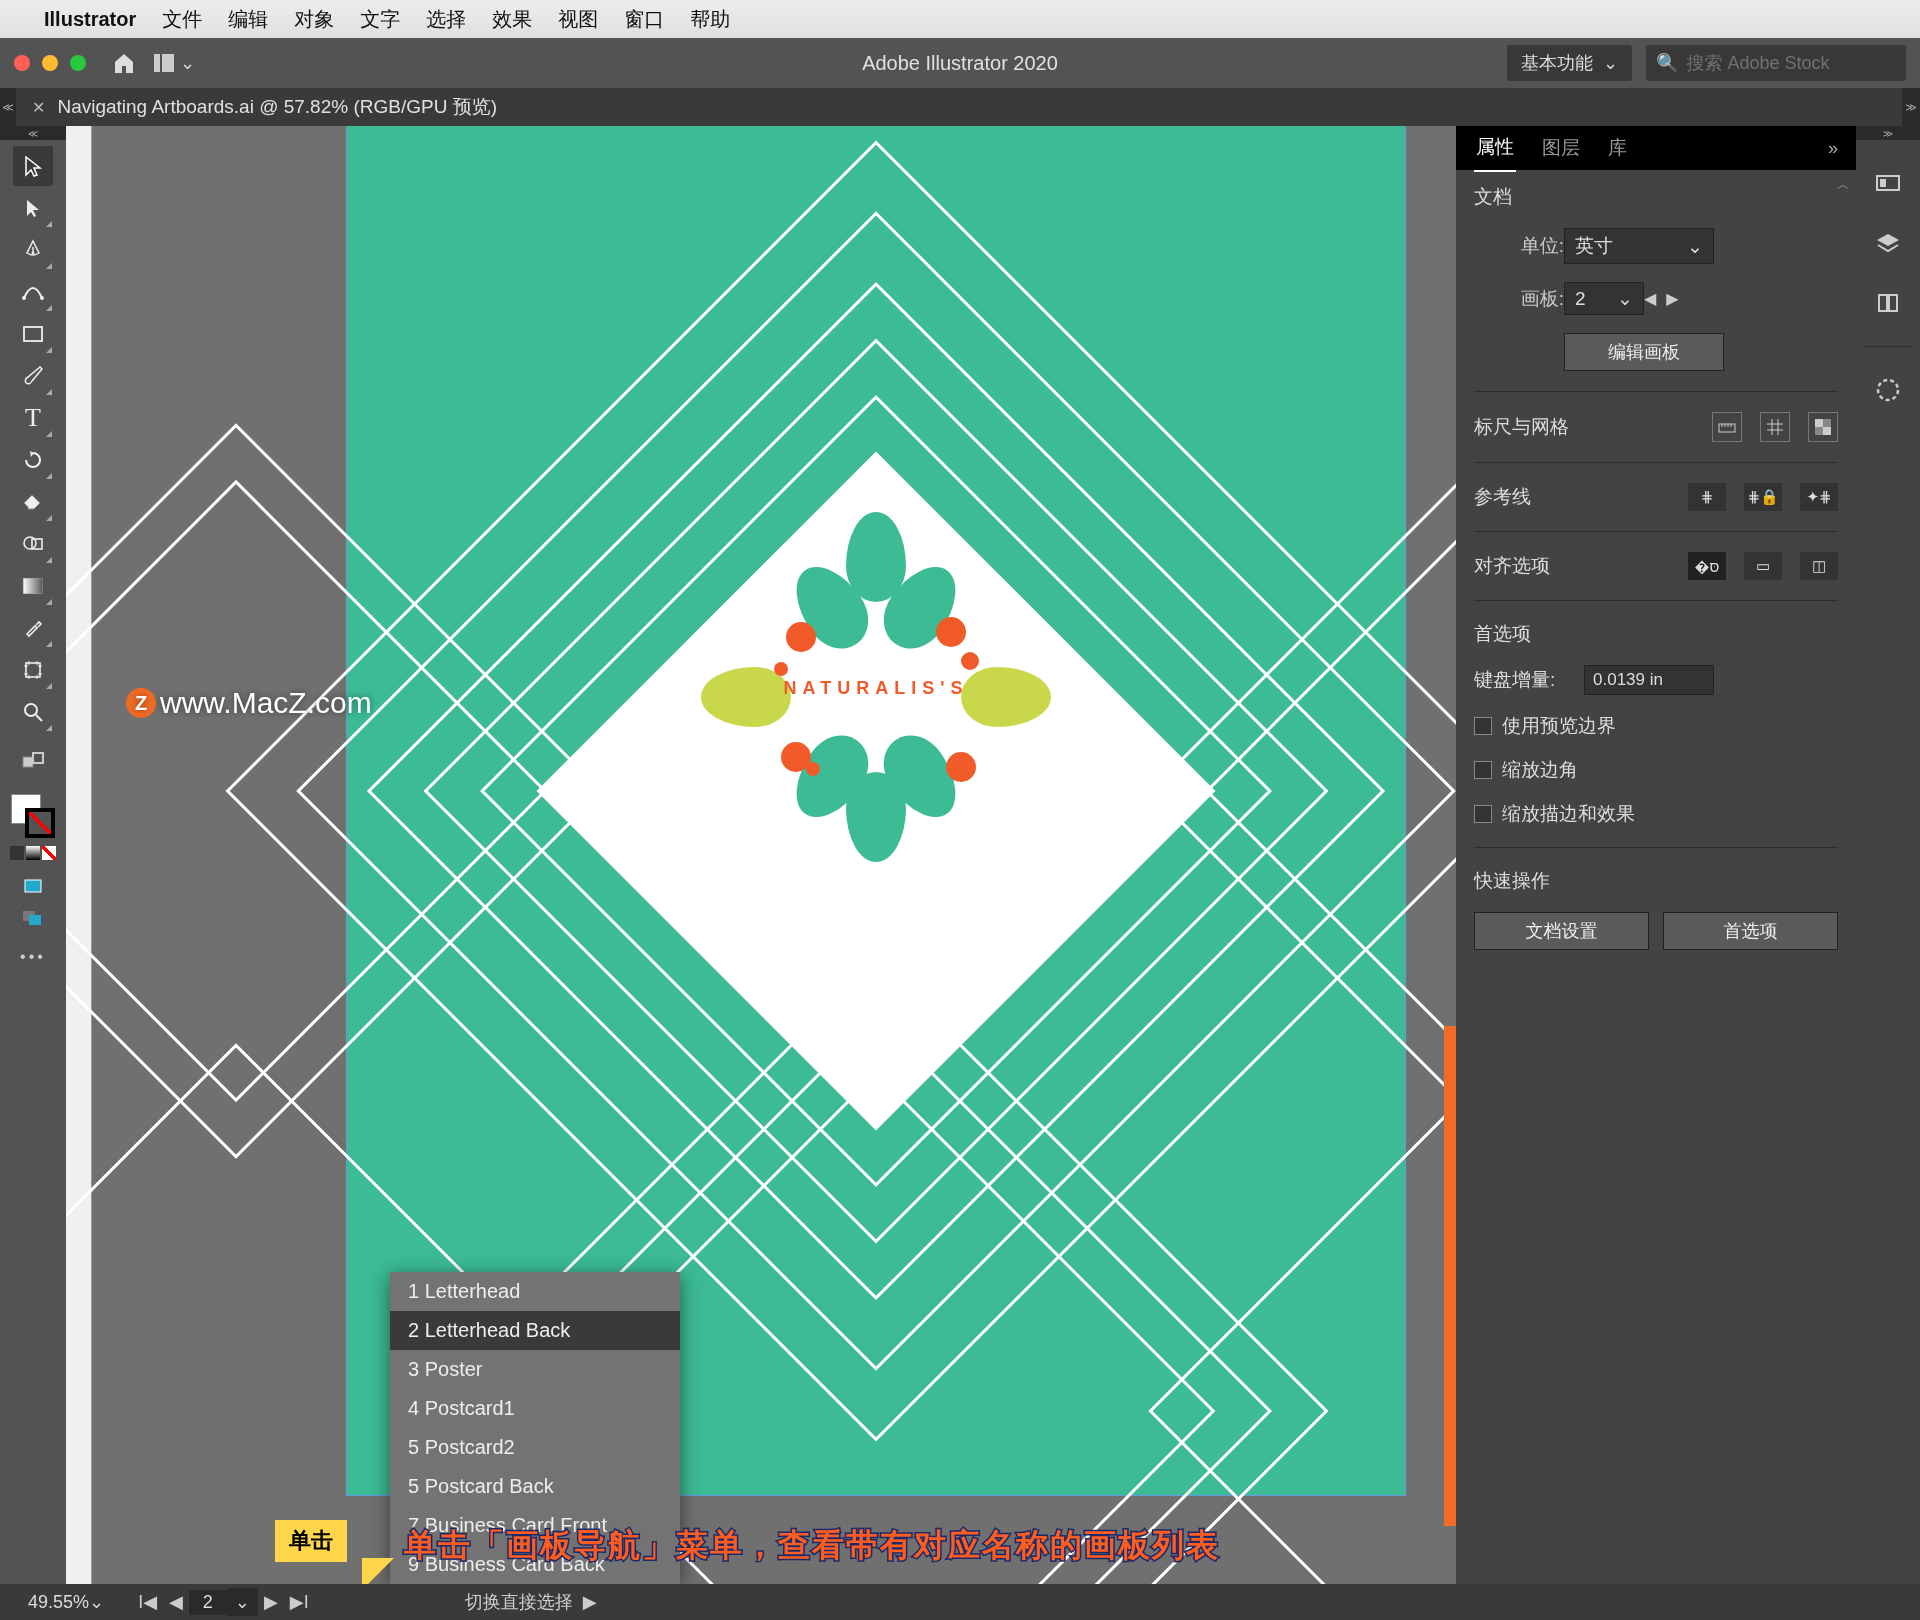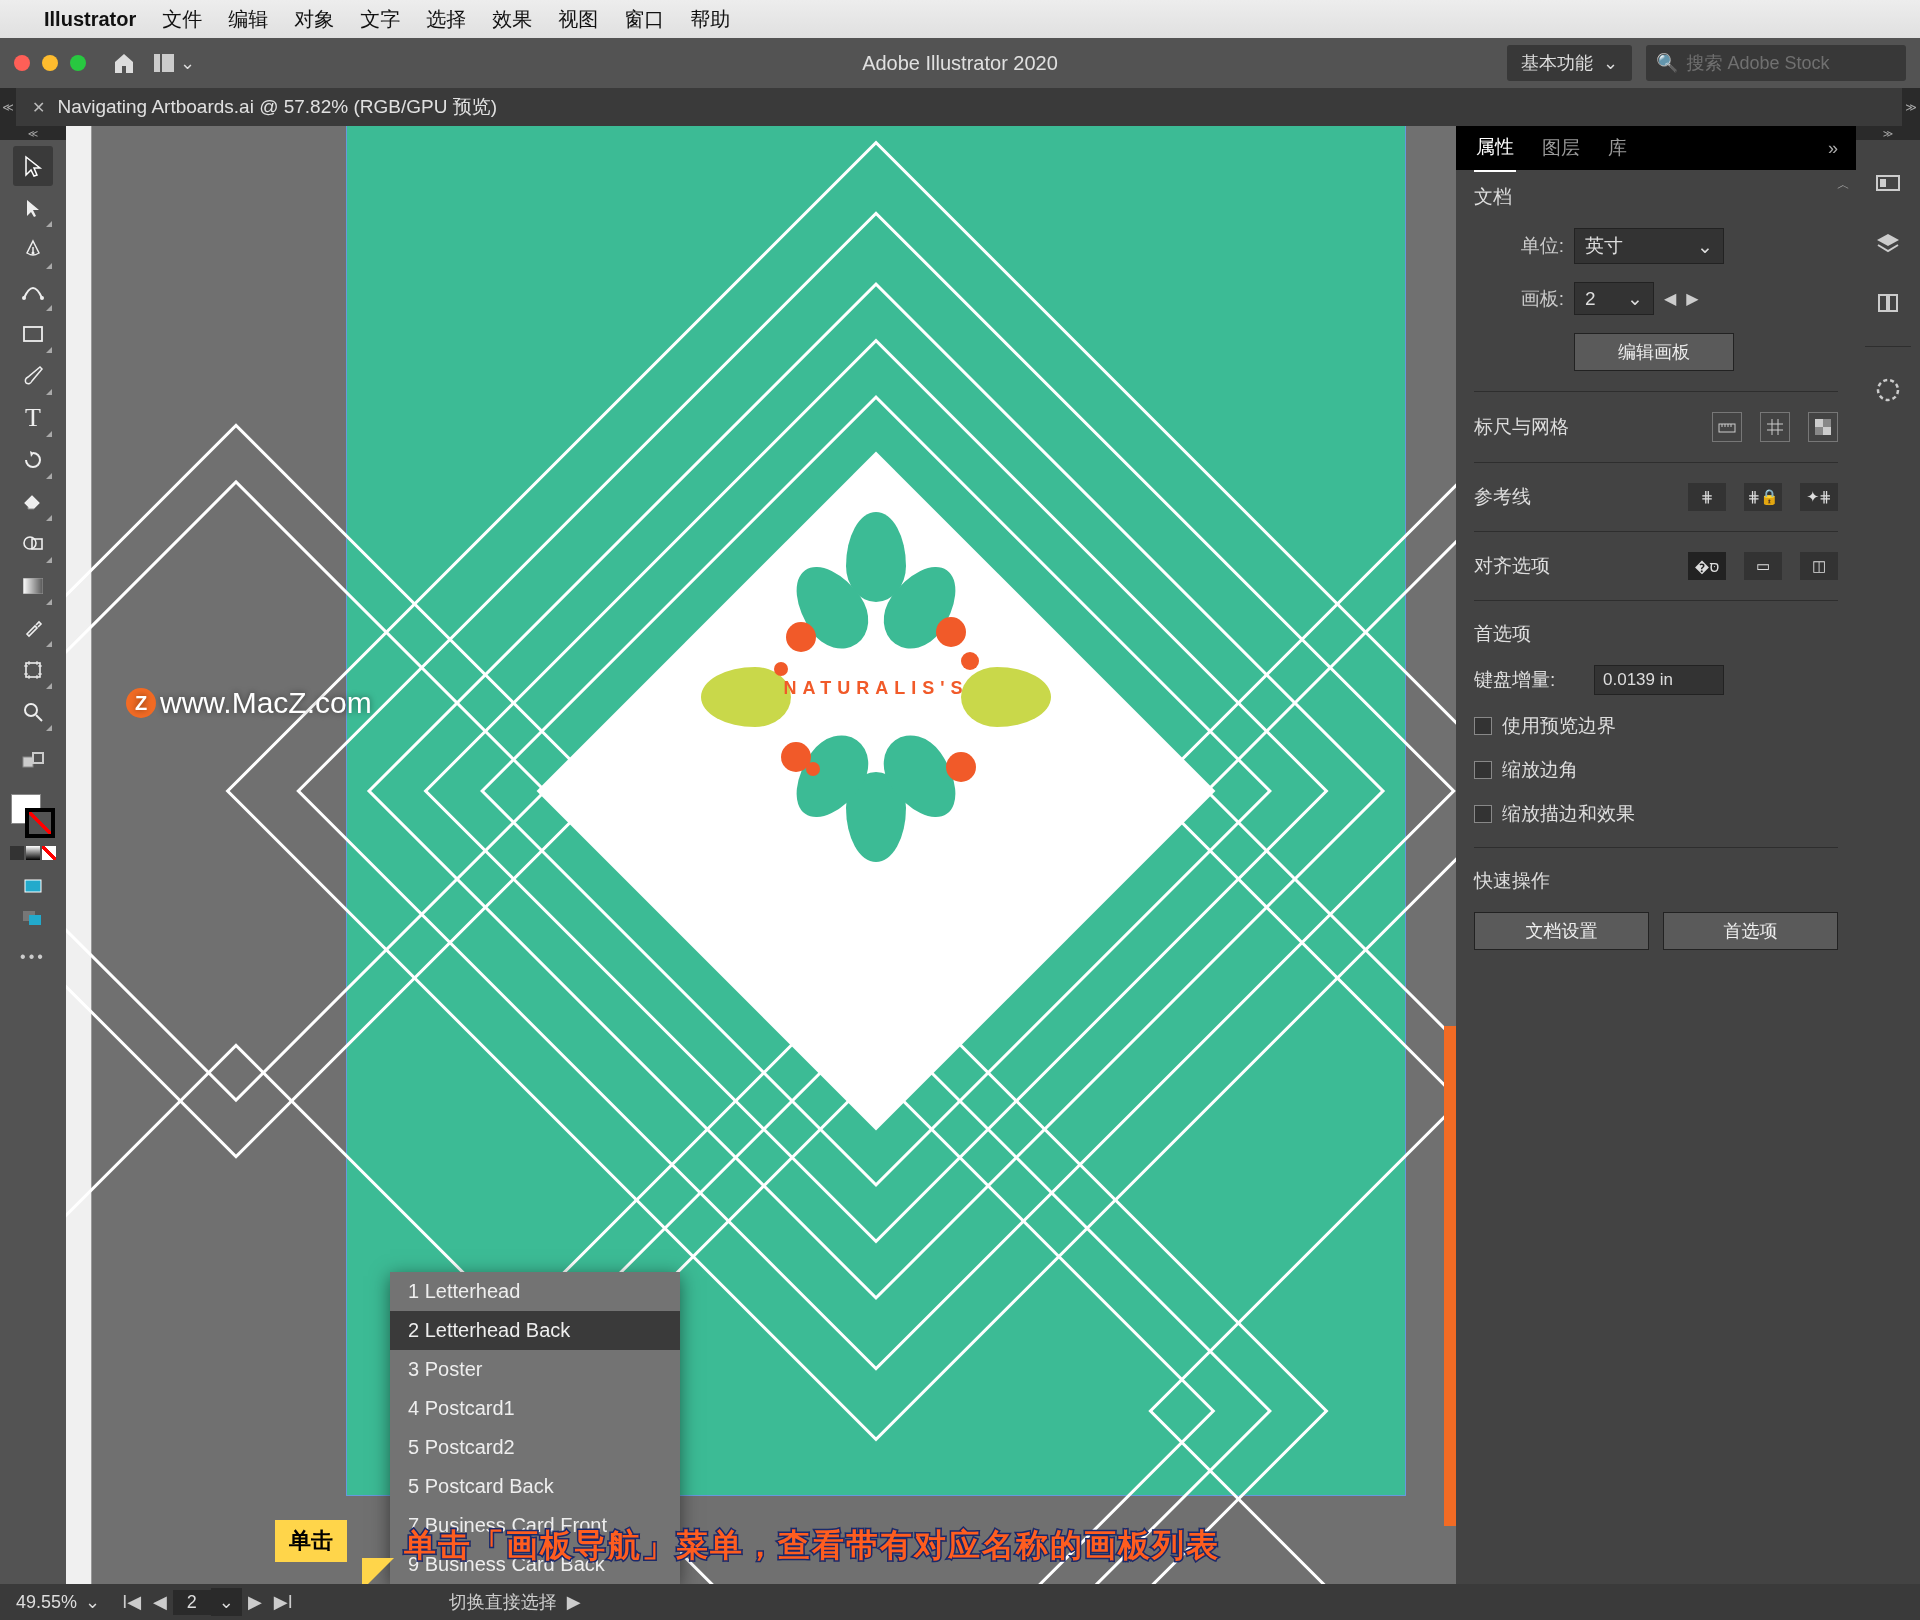--- a/index.html
+++ b/index.html
@@ -70,21 +70,21 @@
 .watermark .z { background: #f26b24; color: #fff; width: 30px; height: 30px; border-radius: 50%; display: inline-flex; align-items: center; justify-content: center; font-weight: 700; font-size: 20px;}
 
 
 .right-area { display: flex; }
 .prop-panel { width: 400px; background: #434343; color: #ddd; position: relative; }
 .prop-tabs { height: 44px; display: flex; align-items: center; gap: 24px; padding: 0 18px; background: #000000; }
 .prop-tabs .tab { font-size: 19px; color: #999; padding: 10px 2px; }
 .prop-tabs .tab.active { color: #fff; border-bottom: 2px solid #fff; }
 .prop-tabs .expand { margin-left: auto; color: #aaa; font-size: 18px; }
 .prop-body { padding: 14px 18px; font-size: 19px; display: flex; flex-direction: column; gap: 18px; }
-.prop-row { display: flex; align-items: center; gap: 10px; }
+.prop-row { display: flex; align-items: center; }
 .prop-label { width: 90px; text-align: right; color: #ccc; }
 .dd { background: #333; border: 1px solid #222; padding: 4px 10px; color: #ddd; display: flex; align-items: center; justify-content: space-between; min-width: 150px; }
 .dd.small { min-width: 80px; }
 .nav-arrows { display: flex; gap: 10px; color: #ccc; font-size: 16px; }
 .btn { background: #5a5a5a; border: 1px solid #222; padding: 6px 0; text-align: center; color: #eee; font-size: 18px; flex: 1; }
 .icon-row { display: flex; gap: 18px; align-items: center; }
 .icon-box { width: 30px; height: 30px; border: 1px solid #777; display: flex; align-items: center; justify-content: center; color: #ccc; font-size: 16px; }
 .icon-pill { width: 38px; height: 28px; background: #333; display: flex; align-items: center; justify-content: center; color: #ddd; font-size: 15px; }
 .chk-row { display: flex; align-items: center; gap: 10px; }
 .chk { width: 18px; height: 18px; border: 1px solid #888; background: #333; }
@@ -93,21 +93,21 @@
 .panel-collapse { position: absolute; right: 6px; top: 50px; color: #aaa; font-size: 13px; }
 
 
 .dock { width: 64px; background: #434343; display: flex; flex-direction: column; align-items: center; padding-top: 10px; gap: 26px; color: #ccc; }
 .dock-handle { height: 14px; width: 100%; background: #2a2a2a; display: flex; align-items: center; justify-content: center; color: #aaa; font-size: 10px; margin-top: -10px;}
 .dock-icon { width: 34px; height: 34px; display: flex; align-items: center; justify-content: center; font-size: 24px; }
 .dock-sep { width: 46px; height: 1px; background: #2e2e2e; }
 
 
 .status-bar { height: 36px; background: #3a3a3a; display: flex; align-items: center; color: #ddd; font-size: 18px; position: absolute; bottom: 0; left: 0; right: 0; }
-.zoom-box { display: flex; align-items: center; padding: 0 16px; gap: 8px; }
+.zoom-box { display: flex; align-items: center; padding: 0 28px; }
 .nav-btn { padding: 0 6px; color: #ccc; }
 .artboard-num { background: #2a2a2a; padding: 2px 14px; }
 .nav-dd { background: #2a2a2a; padding: 3px 8px; display: flex; align-items: center; position: relative; }
 .status-center { margin-left: 150px; color: #ccc; display: flex; align-items: center; gap: 10px; }
 
 
 .nav-popup { position: absolute; left: 390px; bottom: 36px; width: 290px; background: #737373; color: #eee; font-size: 20px; box-shadow: 0 4px 18px rgba(0,0,0,.5); }
 .nav-popup-item { padding: 8px 18px; }
 .nav-popup-item.sel { background: #3a3a3a; }
 

